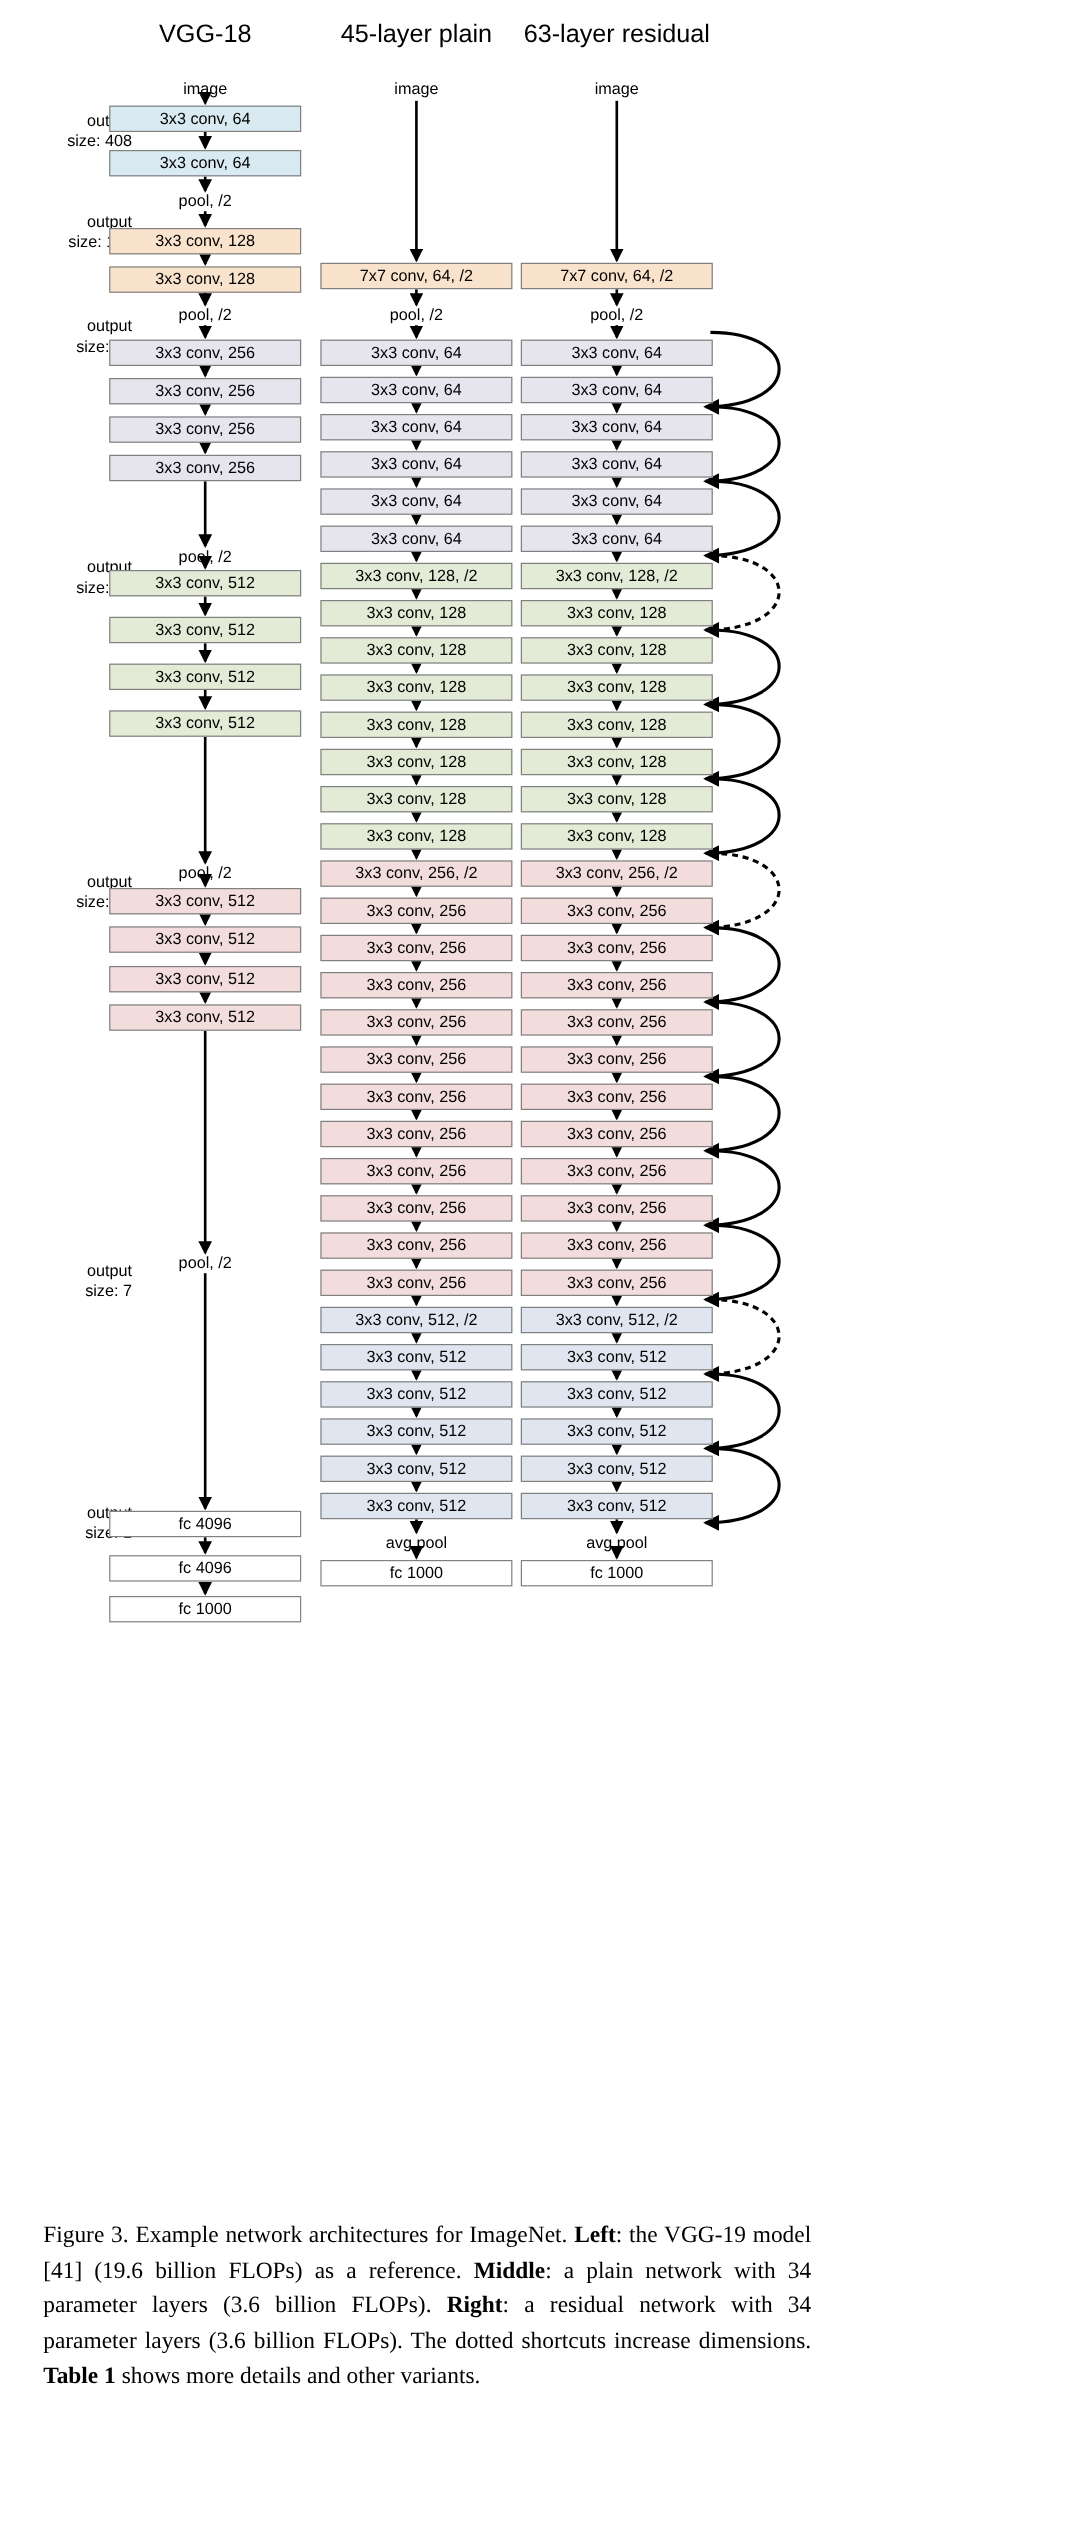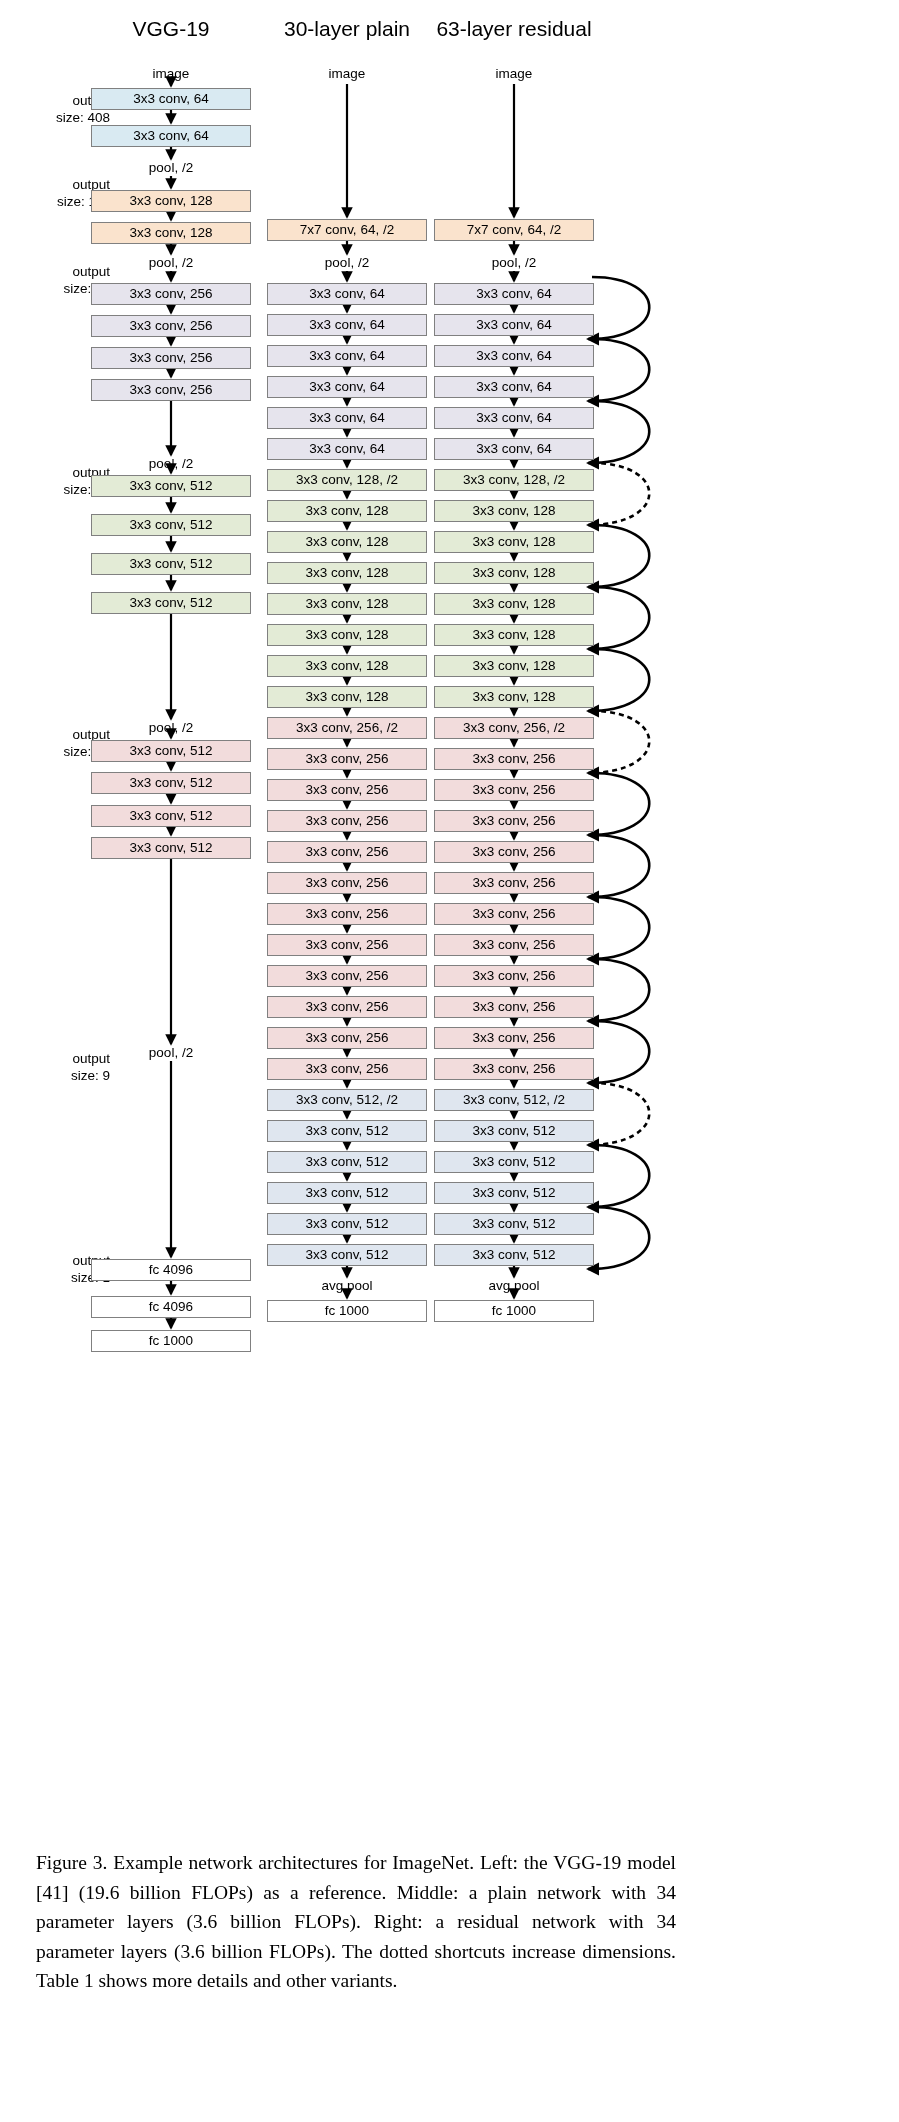--- a/index.html
+++ b/index.html
@@ -70,21 +70,21 @@
     position: absolute;
     left: 36px;
     top: 1848px;
     width: 640px;
     font-family: "Liberation Serif", serif;
     font-size: 19.5px;
     line-height: 29.5px;
     text-align: justify;
     color: #000;
   }
-  #caption b { font-weight: normal; }
+  #caption b { font-weight: bold; }
 </style>
 </head>
 <body>
 
 <div id="figure">
   <svg class="edges" id="edge-layer" viewBox="0 0 899 1800" xmlns="http://www.w3.org/2000/svg">
       <defs>
         <marker id="ah" viewBox="0 0 10 10" refX="8.5" refY="5" markerWidth="5.2" markerHeight="5.2" orient="auto-start-reverse">
           <path d="M 0 0 L 10 5 L 0 10 z" fill="#000"></path>
         </marker>
@@ -196,23 +196,23 @@
       <path d="M 592 773 C 669 773, 669 835, 588 835" fill="none" stroke="#000" stroke-width="2.6" marker-end="url(#ah)"></path>
       <path d="M 592 835 C 669 835, 669 897, 588 897" fill="none" stroke="#000" stroke-width="2.6" marker-end="url(#ah)"></path>
       <path d="M 592 897 C 669 897, 669 959, 588 959" fill="none" stroke="#000" stroke-width="2.6" marker-end="url(#ah)"></path>
       <path d="M 592 959 C 669 959, 669 1021, 588 1021" fill="none" stroke="#000" stroke-width="2.6" marker-end="url(#ah)"></path>
       <path d="M 592 1021 C 669 1021, 669 1083, 588 1083" fill="none" stroke="#000" stroke-width="2.6" marker-end="url(#ah)"></path>
       <path d="M 592 1083 C 669 1083, 669 1145, 588 1145" fill="none" stroke="#000" stroke-width="2.6" stroke-dasharray="5,4" marker-end="url(#ah)"></path>
       <path d="M 592 1145 C 669 1145, 669 1207, 588 1207" fill="none" stroke="#000" stroke-width="2.6" marker-end="url(#ah)"></path>
       <path d="M 592 1207 C 669 1207, 669 1269, 588 1269" fill="none" stroke="#000" stroke-width="2.6" marker-end="url(#ah)"></path>
     </svg>
   <div id="nodes">
-      <div class="col-title" style="left: 171px; top: 17px;">VGG-19</div>
+      <div class="col-title" style="left: 171px; top: 17px;">VGG-18</div>
       <div class="plain-text" style="left: 171px; top: 66px;">image</div>
-      <div class="col-title" style="left: 347px; top: 17px;">30-layer plain</div>
+      <div class="col-title" style="left: 347px; top: 17px;">45-layer plain</div>
       <div class="plain-text" style="left: 347px; top: 66px;">image</div>
       <div class="col-title" style="left: 514px; top: 17px;">63-layer residual</div>
       <div class="plain-text" style="left: 514px; top: 66px;">image</div>
       <div class="side-label" style="left: 110px; top: 92px;">
         <div>output</div>
         <div>size: 408</div>
       </div>
       <div class="side-label" style="left: 110px; top: 176px;">
         <div>output</div>
         <div>size: 112</div>
@@ -224,21 +224,21 @@
       <div class="side-label" style="left: 110px; top: 464px;">
         <div>output</div>
         <div>size: 28</div>
       </div>
       <div class="side-label" style="left: 110px; top: 726px;">
         <div>output</div>
         <div>size: 14</div>
       </div>
       <div class="side-label" style="left: 110px; top: 1050px;">
         <div>output</div>
-        <div>size: 9</div>
+        <div>size: 7</div>
       </div>
       <div class="side-label" style="left: 110px; top: 1252px;">
         <div>output</div>
         <div>size: 1</div>
       </div>
       <div class="node" style="left: 171px; top: 88px; width: 160px; background: rgb(217, 234, 242);">3x3 conv, 64</div>
       <div class="node" style="left: 171px; top: 125px; width: 160px; background: rgb(217, 234, 242);">3x3 conv, 64</div>
       <div class="plain-text" style="left: 171px; top: 160px;">pool, /2</div>
       <div class="node" style="left: 171px; top: 190px; width: 160px; background: rgb(250, 227, 205);">3x3 conv, 128</div>
       <div class="node" style="left: 171px; top: 222px; width: 160px; background: rgb(250, 227, 205);">3x3 conv, 128</div>

